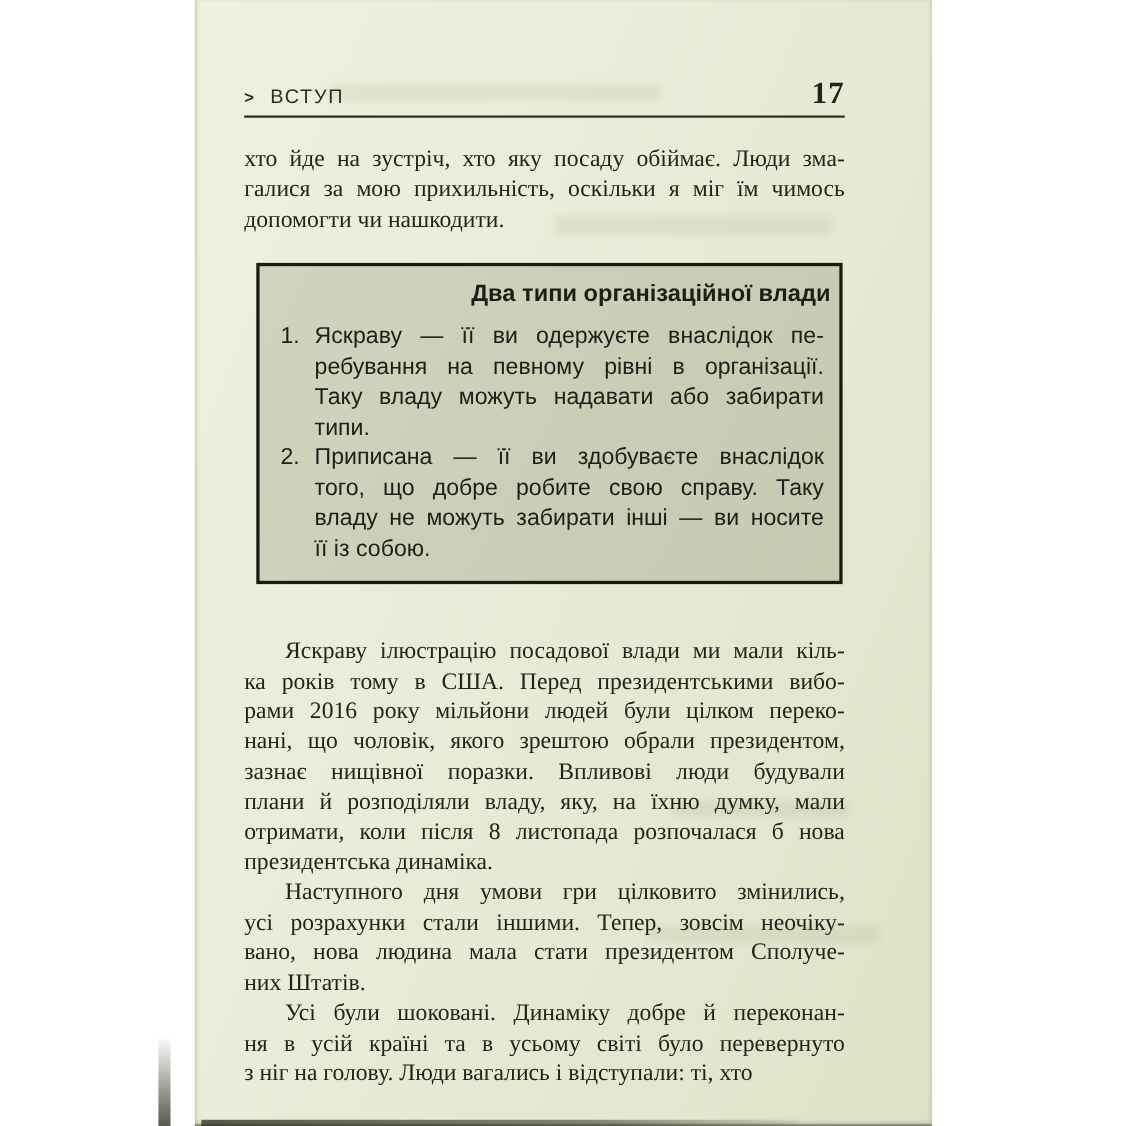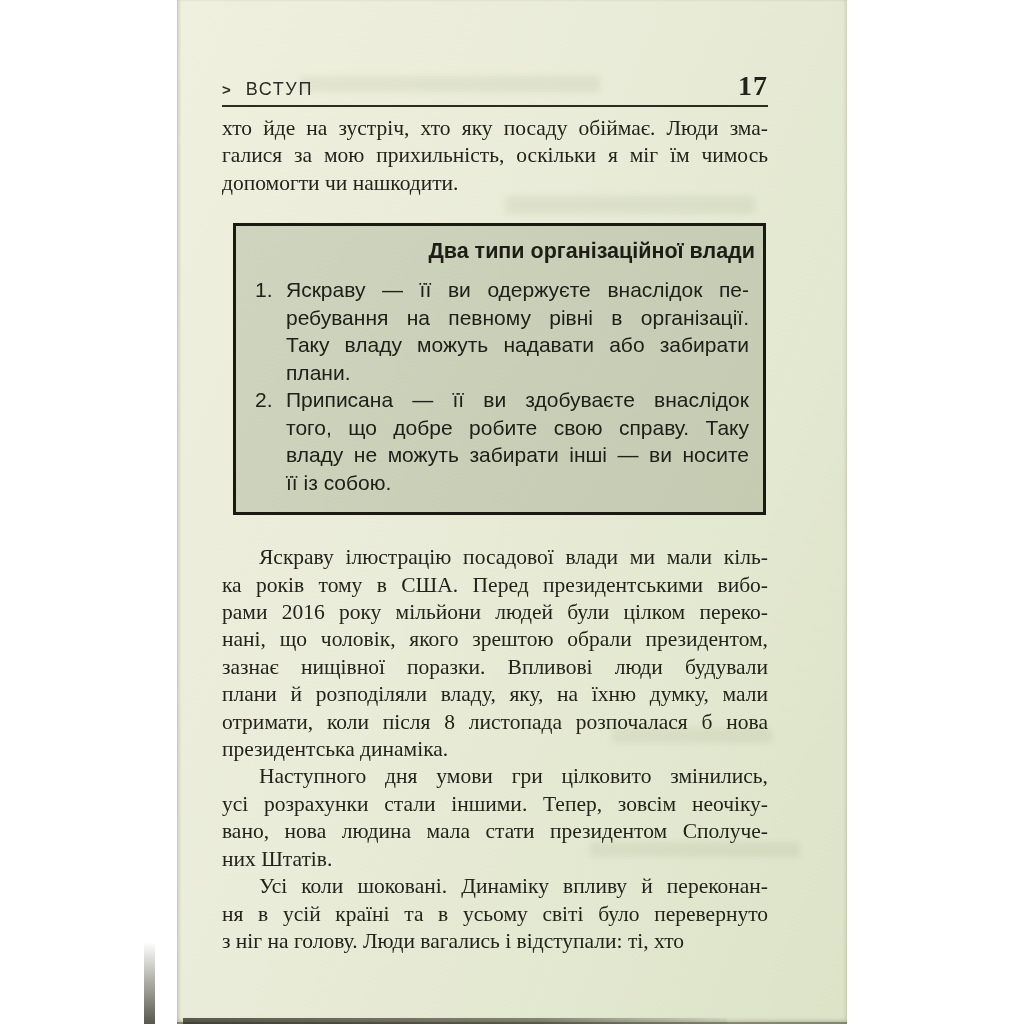--- a/index.html
+++ b/index.html
@@ -28,22 +28,22 @@
   .rule { height: 2px; background: #2c2c23; margin-top: 3px; }
 
   
   .par {
     font-family: "Liberation Serif", "DejaVu Serif", serif;
     font-size: 21.5px; line-height: 27.4px; color: #23231b;
   }
   .ln { text-align: justify; text-align-last: justify; }
   .ln-last { text-align-last: left; }
   .ln-indent { text-indent: 37px; }
-  #par-lead { margin-top: 8px; }
-  #pars-after { margin-top: 29px; }
+  #par-lead { margin-top: 24px; }
+  #pars-after { margin-top: 47px; }
 
   
   .box {
     margin: 26px 2px 0 11px;
     border: 3px solid #1a1a13;
     background: linear-gradient(118deg, #cfd4be 0%, #c9cfb7 55%, #c4cbb1 100%);
   }
   .box-title {
     font-family: "Liberation Sans", "DejaVu Sans", sans-serif;
     font-size: 21.5px; font-weight: 700; text-align: right;
@@ -106,21 +106,21 @@
         </div>
 
       <div class="box">
         <div class="box-title">Два типи організаційної влади</div>
         <div class="box-list" id="box-list">
             <div class="box-item">
               <span class="num">1.</span>
               <div class="bln">Яскраву — її ви одержуєте внаслідок пе-</div>
               <div class="bln">ребування на певному рівні в організації.</div>
               <div class="bln">Таку владу можуть надавати або забирати</div>
-              <div class="bln bln-last">плани.</div>
+              <div class="bln bln-last">типи.</div>
             </div>
             <div class="box-item">
               <span class="num">2.</span>
               <div class="bln">Приписана — її ви здобуваєте внаслідок</div>
               <div class="bln">того, що добре робите свою справу. Таку</div>
               <div class="bln">владу не можуть забирати інші — ви носите</div>
               <div class="bln bln-last">її із собою.</div>
             </div>
           </div>
       </div>
@@ -136,21 +136,21 @@
             <div class="ln">отримати, коли після 8 листопада розпочалася б нова</div>
             <div class="ln ln-last">президентська динаміка.</div>
           </div>
           <div class="par">
             <div class="ln ln-indent">Наступного дня умови гри цілковито змінились,</div>
             <div class="ln">усі розрахунки стали іншими. Тепер, зовсім неочіку-</div>
             <div class="ln">вано, нова людина мала стати президентом Сполуче-</div>
             <div class="ln ln-last">них Штатів.</div>
           </div>
           <div class="par">
-            <div class="ln ln-indent">Усі коли шоковані. Динаміку впливу й переконан-</div>
+            <div class="ln ln-indent">Усі були шоковані. Динаміку добре й переконан-</div>
             <div class="ln">ня в усій країні та в усьому світі було перевернуто</div>
             <div class="ln ln-last">з ніг на голову. Люди вагались і відступали: ті, хто</div>
           </div>
         </div>
 
     </div>
 
     <div class="left-edge-shadow"></div>
     <div class="bottom-line"></div>
     <div class="bottom-edge"></div>

